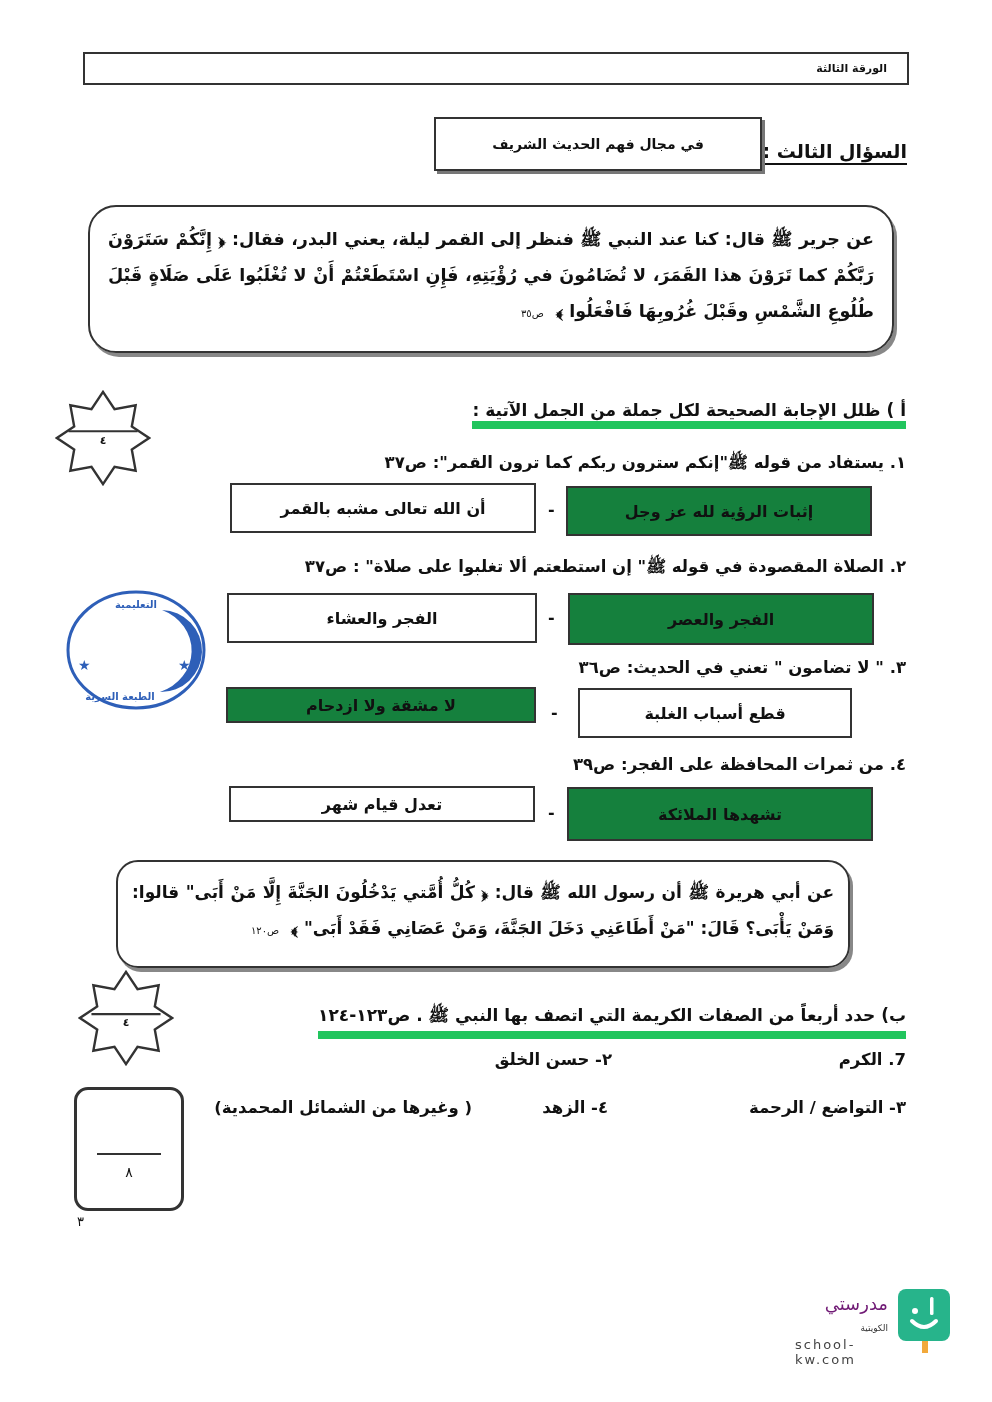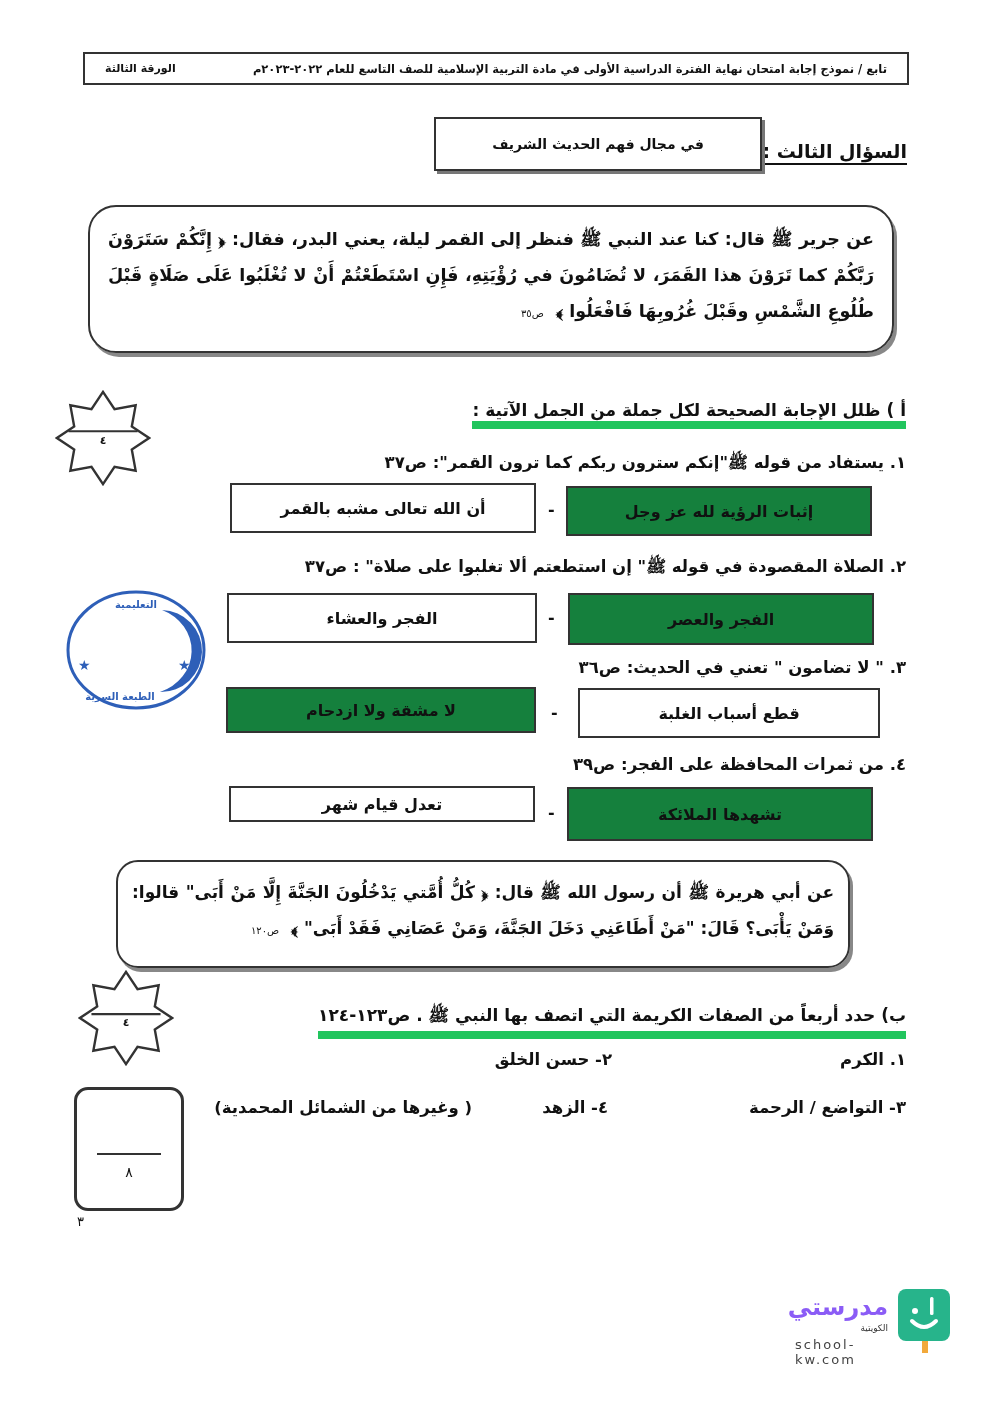--- a/index.html
+++ b/index.html
@@ -49,30 +49,29 @@
   .total-line { position: absolute; left: 20px; right: 20px; top: 63px; border-top: 2px solid #333; }
   .total-val { position: absolute; left: 0; right: 0; top: 74px; text-align: center; font-size: 14px; }
 
   .page-num { left: 77px; top: 1214px; font-size: 13px; }
 
   
   .stamp { left: 62px; top: 588px; width: 148px; height: 124px; }
 
   
   .logo { left: 795px; top: 1285px; width: 155px; height: 76px; }
-  .logo-word { position: absolute; right: 62px; top: 8px; font-size: 24px; font-weight: bold; color: #8b5cf6; }
+  .logo-word { position: absolute; right: 62px; top: 8px; font-size: 18px; font-weight: normal; color: #701a75; }
   .logo-sub { position: absolute; right: 62px; top: 38px; font-size: 9px; color: #333; }
   .logo-url { position: absolute; right: 62px; top: 52px; font-size: 13px; letter-spacing: 2px; color: #444; }
   .logo-tile { position: absolute; right: 0; top: 4px; width: 52px; height: 52px; border-radius: 8px; background: #27b48b; }
 </style>
 </head>
 <body>
 
 <div class="abs header-strip rtl">
-  <span class="ttl">تابع / نموذج إجابة امتحان نهاية الفترة الدراسية الأولى في مادة التربية الإسلامية للصف التاسع للعام ٢٠٢٢-٢٠٢٣م</span>
   <span>الورقة الثالثة</span>
 </div>
 
 <div class="abs q-label rtl">السؤال الثالث :</div>
 <div class="abs q-topic rtl">في مجال فهم الحديث الشريف</div>
 
 <div class="abs hadith-box hadith1 rtl">
   <span>عن جرير ﷺ قال: كنا عند النبي ﷺ فنظر إلى القمر ليلة، يعني البدر، فقال: ﴿ إِنَّكُمْ سَتَرَوْنَ رَبَّكُمْ كما تَرَوْنَ هذا القَمَرَ، لا تُضَامُونَ في رُؤْيَتِهِ، فَإِنِ اسْتَطَعْتُمْ أَنْ لا تُغْلَبُوا عَلَى صَلَاةٍ قَبْلَ طُلُوعِ الشَّمْسِ وقَبْلَ غُرُوبِهَا فَافْعَلُوا ﴾</span>
   <span class="ref-small">ص٣٥</span>
 </div>
@@ -91,23 +90,23 @@
 <div class="opt correct rtl" style="left:566px; top:486px; width:306px; height:50px;">إثبات الرؤية لله عز وجل</div>
 <div class="dash" style="left:548px; top:500px;">-</div>
 <div class="opt rtl" style="left:230px; top:483px; width:306px; height:50px;">أن الله تعالى مشبه بالقمر</div>
 
 <div class="abs item-q rtl" style="right:86px; top:556px;">٢. الصلاة المقصودة في قوله ﷺ" إن استطعتم ألا تغلبوا على صلاة" : ص٣٧</div>
 <div class="opt correct rtl" style="left:568px; top:593px; width:306px; height:52px;">الفجر والعصر</div>
 <div class="dash" style="left:548px; top:608px;">-</div>
 <div class="opt rtl" style="left:227px; top:593px; width:310px; height:50px;">الفجر والعشاء</div>
 
 <div class="abs item-q rtl" style="right:86px; top:658px;">٣. " لا تضامون " تعني في الحديث: ص٣٦</div>
-<div class="opt rtl" style="left:578px; top:688px; width:302px; height:50px;">قطع أسباب الغلبة</div>
+<div class="opt rtl" style="left:578px; top:688px; width:274px; height:50px;">قطع أسباب الغلبة</div>
 <div class="dash" style="left:551px; top:703px;">-</div>
-<div class="opt correct rtl" style="left:226px; top:687px; width:310px; height:46px;">لا مشقة ولا ازدحام</div>
+<div class="opt correct rtl" style="left:226px; top:687px; width:310px; height:36px;">لا مشقة ولا ازدحام</div>
 
 <div class="abs item-q rtl" style="right:86px; top:755px;">٤. من ثمرات المحافظة على الفجر: ص٣٩</div>
 <div class="opt correct rtl" style="left:567px; top:787px; width:306px; height:54px;">تشهدها الملائكة</div>
 <div class="dash" style="left:548px; top:803px;">-</div>
 <div class="opt rtl" style="left:229px; top:786px; width:306px; height:36px;">تعدل قيام شهر</div>
 
 <svg class="abs stamp" viewBox="0 0 148 124">
   <ellipse cx="74" cy="62" rx="68" ry="58" fill="none" stroke="#2e5fb8" stroke-width="3"></ellipse>
   <path d="M100 22 A48 44 0 0 1 98 104 A40 40 0 0 0 100 22 Z" fill="#2e5fb8"></path>
   <text x="74" y="20" text-anchor="middle" font-size="10" fill="#2e5fb8" font-family="DejaVu Sans, sans-serif" font-weight="bold">التعليمية</text>
@@ -124,21 +123,21 @@
 <div class="abs" style="left:78px; top:970px;">
   <svg class="star" viewBox="0 0 100 100">
     <polygon points="50,2 62,20 84,16 80,38 98,50 80,62 84,84 62,80 50,98 38,80 16,84 20,62 2,50 20,38 16,16 38,20" fill="#fff" stroke="#333" stroke-width="2.5"></polygon>
     <line x1="14" y1="46" x2="86" y2="46" stroke="#333" stroke-width="2.5"></line>
   </svg>
   <div class="star-label" style="top:46px;">٤</div>
 </div>
 
 <div class="abs sec-title rtl" style="right:86px; top:1005px;">ب) حدد أربعاً من الصفات الكريمة التي اتصف بها النبي ﷺ . ص١٢٣-١٢٤</div>
 
-<div class="abs ans rtl" style="right:86px; top:1050px;">١. الكرم</div>
+<div class="abs ans rtl" style="right:86px; top:1050px;">7. الكرم</div>
 <div class="abs ans rtl" style="right:380px; top:1050px;">٢- حسن الخلق</div>
 <div class="abs ans rtl" style="right:86px; top:1098px;">٣- التواضع / الرحمة</div>
 <div class="abs ans rtl" style="right:384px; top:1098px;">٤- الزهد</div>
 <div class="abs ans rtl" style="right:520px; top:1098px;">( وغيرها من الشمائل المحمدية)</div>
 
 <div class="abs total-box">
   <div class="total-line"></div>
   <div class="total-val">٨</div>
 </div>
 

